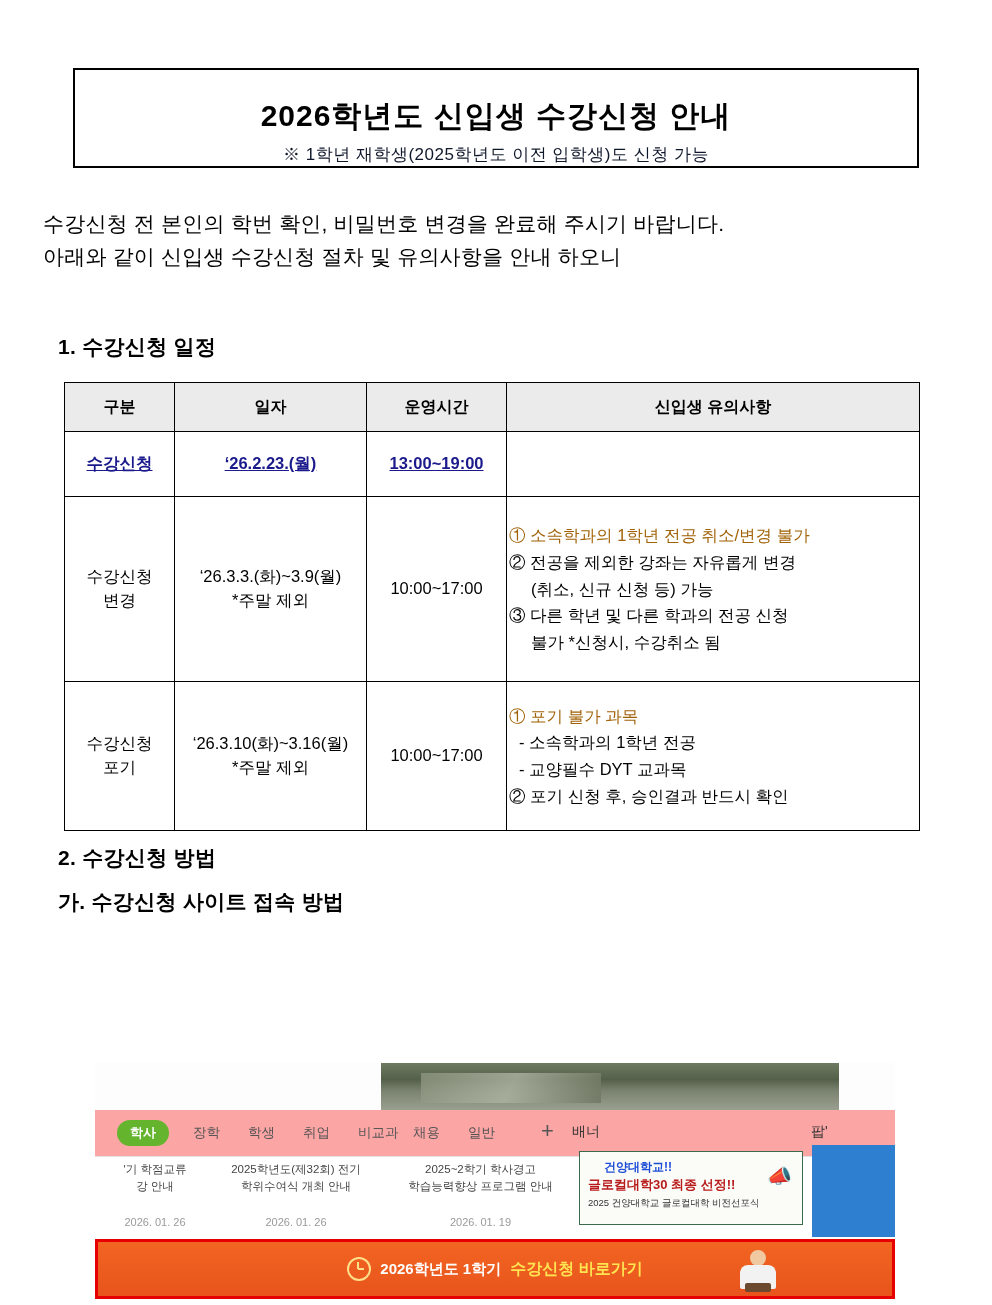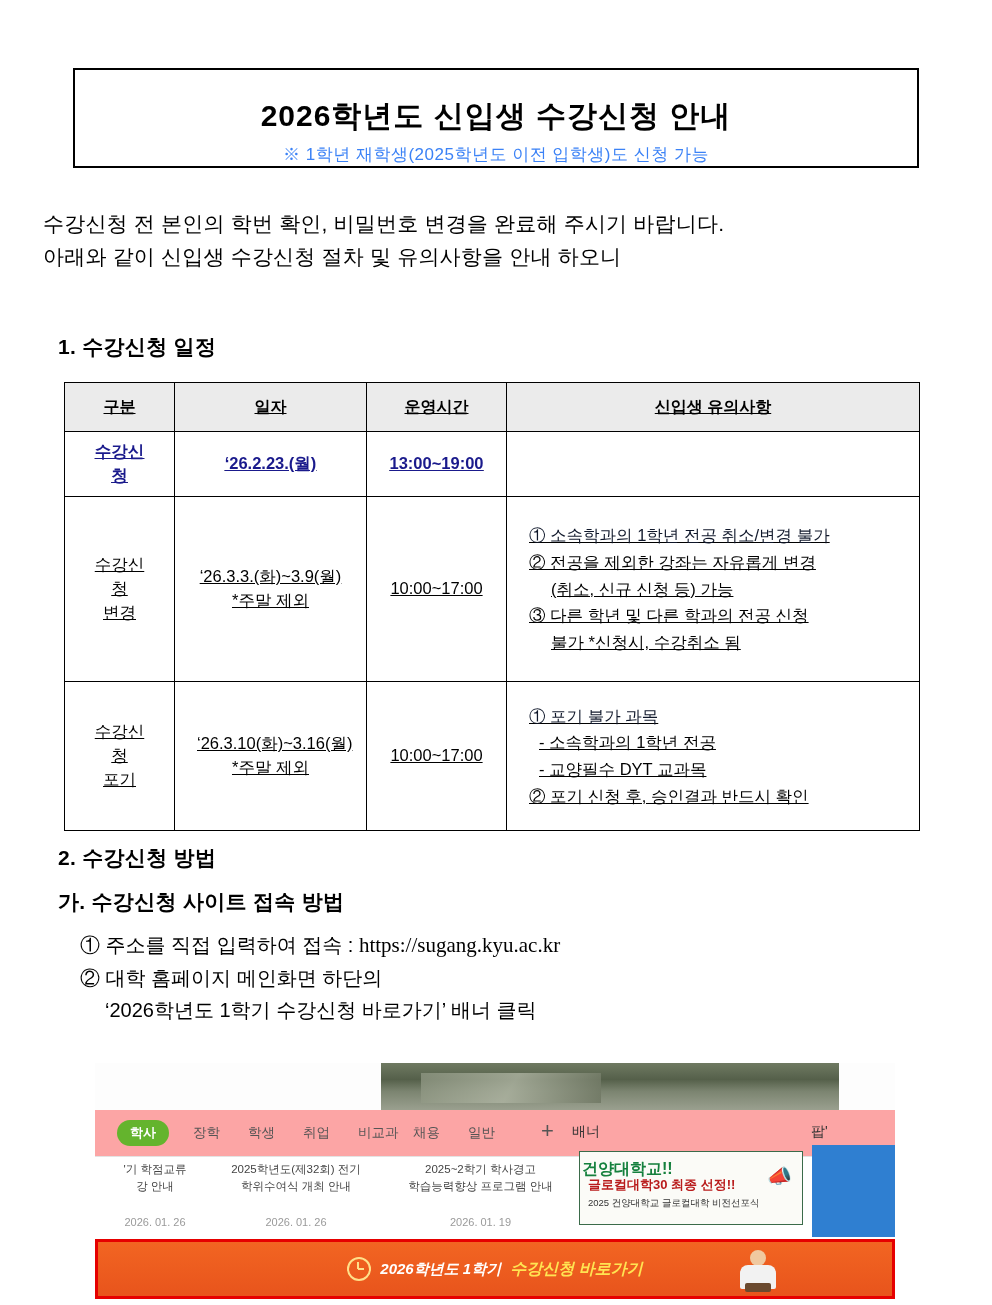--- a/index.html
+++ b/index.html
@@ -38,21 +38,21 @@
     justify-content: flex-end;
   }
   .title-main {
     font-size: 30px;
     font-weight: bold;
     letter-spacing: 1px;
     line-height: 1.2;
   }
   .title-sub {
     font-size: 17px;
-    color: #3b82f6;
+    color: #0f172a;
     margin-top: 9px;
     letter-spacing: 0.5px;
   }
 
   
   .intro {
     position: absolute;
     left: 43px;
     top: 208px;
     width: 910px;
@@ -81,22 +81,21 @@
     width: 855px;
   }
   table.schedule {
     border-collapse: collapse;
     width: 855px;
     table-layout: fixed;
   }
   table.schedule th, table.schedule td {
     border: 1px solid #000;
     vertical-align: middle;
-    padding: 6px 22px;
-    text-decoration: underline;
+    padding: 6px 2px;
   }
   table.schedule thead th {
     background: #ebebeb;
     font-size: 16px;
     font-weight: bold;
     text-align: center;
     height: 36px;
   }
   col.c1 { width: 110px; }
   col.c2 { width: 192px; }
@@ -113,21 +112,21 @@
     line-height: 1.62;
     padding-left: 12px;
     padding-top: 10px;
     padding-bottom: 10px;
   }
   .u-blue {
     color: #1a1a8c;
     text-decoration: underline;
     font-weight: bold;
   }
-  .red { color: #0f172a; }
+  .red { color: #a16207; }
   .note-line { white-space: nowrap; }
   .note-indent { padding-left: 22px; white-space: nowrap; }
   .note-indent2 { padding-left: 10px; white-space: nowrap; }
   .row-tall td { height: 172px; }
   .row-tall2 td { height: 136px; }
   .row-first td { height: 52px; }
 
   
   .list-area {
     position: absolute;
@@ -226,38 +225,38 @@
   .news.n2 { left: 116px; width: 170px; }
   .news.n3 { left: 298px; width: 175px; }
 
   .promo {
     position: absolute;
     left: 484px; top: 88px;
     width: 222px; height: 72px;
     border: 1px solid #3b6b4a;
     background: #fbfbf7;
   }
-  .promo .l1 { position: absolute; left: 2px; top: 7px; font-size: 16px; font-weight: bold; color: #15803d; }
+  .promo .l1 { position: absolute; left: 24px; top: 7px; font-size: 12px; font-weight: bold; color: #1d4ed8; }
   .promo .l2 { position: absolute; left: 8px; top: 24px; font-size: 13px; font-weight: bold; color: #b91c1c; }
   .promo .l3 { position: absolute; left: 8px; top: 45px; font-size: 9.5px; color: #333; }
   .promo .ic { position: absolute; right: 10px; top: 12px; font-size: 20px; color: #3b6b4a; }
   .blue-strip {
     position: absolute; left: 717px; top: 82px; width: 83px; height: 92px;
     background: #2f7fd1;
   }
 
   .cta {
     position: absolute;
     left: 0px; top: 176px; width: 800px; height: 60px;
     border: 3px solid #e60000;
     box-sizing: border-box;
     background: linear-gradient(180deg,#f26522 0%,#e8541c 100%);
     display: flex; align-items: center; justify-content: center;
   }
-  .cta-inner { display: flex; align-items: center; gap: 9px; font-style: italic; }
+  .cta-inner { display: flex; align-items: center; gap: 9px; }
   .cta-clock {
     width: 20px; height: 20px; border-radius: 50%;
     border: 2px solid #ffe08a; position: relative;
   }
   .cta-clock:before {
     content:""; position:absolute; left:8px; top:3px; width:2px; height:7px; background:#ffe08a;
   }
   .cta-clock:after {
     content:""; position:absolute; left:9px; top:9px; width:6px; height:2px; background:#ffe08a;
   }
@@ -354,27 +353,20 @@
             <div class="note-line">② 포기 신청 후, 승인결과 반드시 확인</div>
           </td>
         </tr>
       </tbody>
     </table>
   </div>
 
   <div class="sec-heading" id="sec2">2. 수강신청 방법</div>
   <div class="sec-heading" id="sec2a">가. 수강신청 사이트 접속 방법</div>
 
-  <div class="list-area">
-    <div class="li">
-      <span>① 주소를 직접 입력하여 접속 : </span><span class="serif-url">https://sugang.kyu.ac.kr</span>
-    </div>
-    <div class="li">② 대학 홈페이지 메인화면 하단의</div>
-    <div class="li-sub">‘2026학년도 1학기 수강신청 바로가기’ 배너 클릭</div>
-  </div>
 
   <div class="shot">
     <div class="shot-left-white"></div>
     <div class="shot-photo"></div>
     <div class="shot-right-white"></div>
 
     <div class="tabbar">
       <div class="tab-pill">학사</div>
       <div class="tab t1">장학</div>
       <div class="tab t2">학생</div>

